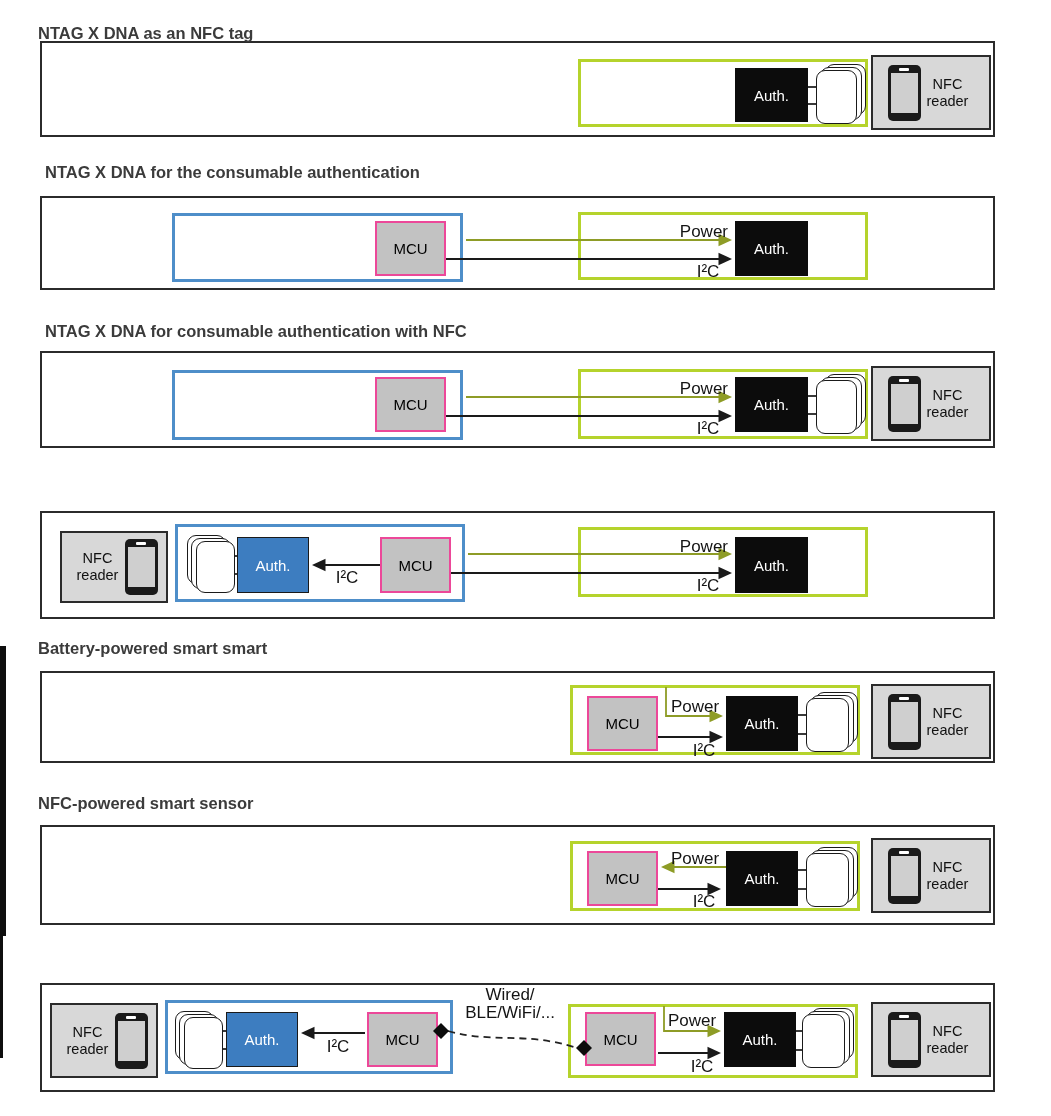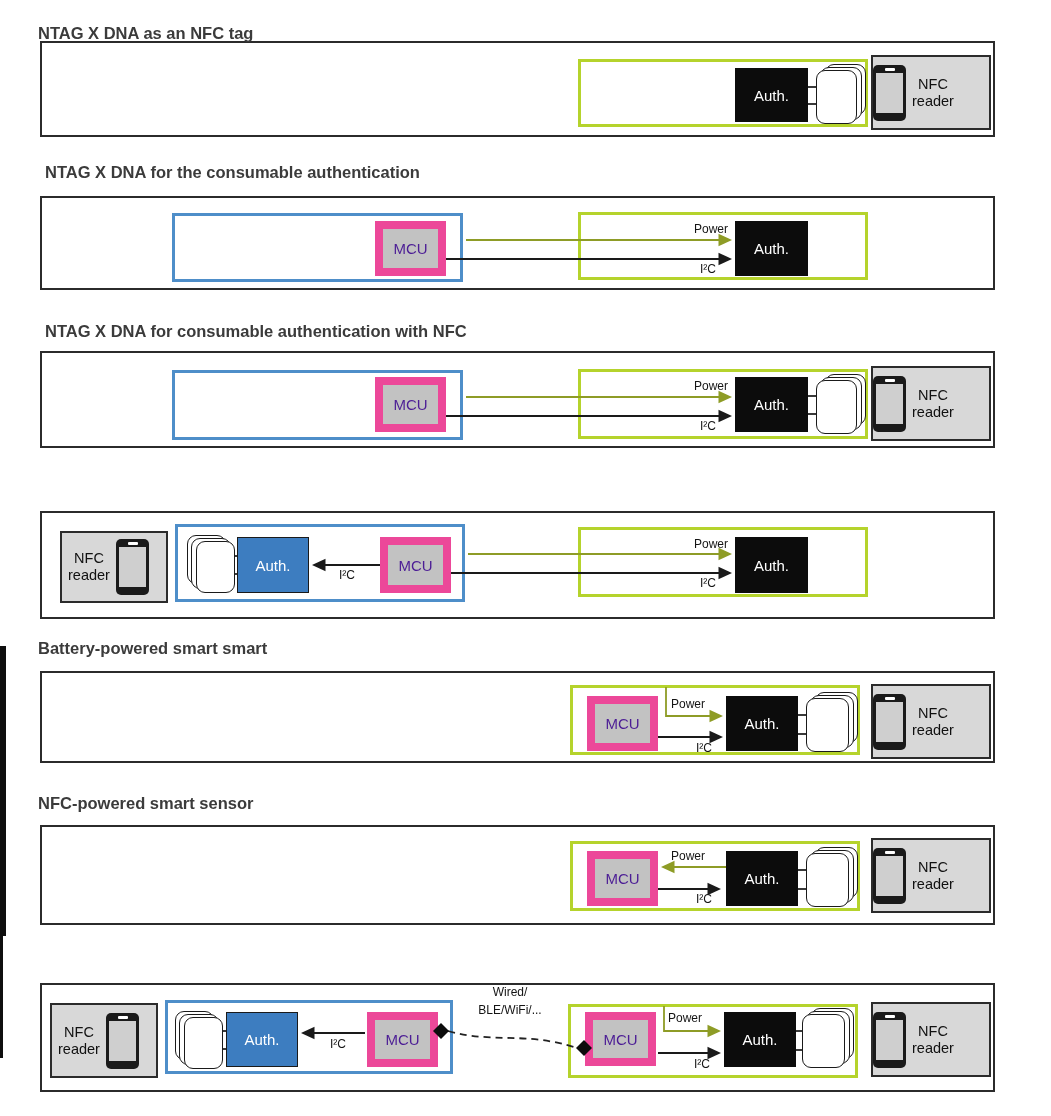--- a/index.html
+++ b/index.html
@@ -6,36 +6,36 @@
   .canvas{position:relative;width:1051px;height:1116px;background:#fff;overflow:hidden;
           font-family:"Liberation Sans","DejaVu Sans",sans-serif;}
   .stitle{position:absolute;font-weight:bold;font-size:16.5px;color:#3b3b3b;z-index:6;white-space:nowrap;}
   .frame{position:absolute;border:2px solid #2b2b2b;background:#fff;box-sizing:border-box;z-index:0;}
   .gbox{position:absolute;border:3px solid #b5d32c;box-sizing:border-box;z-index:1;}
   .bbox{position:absolute;border:3px solid #4e8ec9;box-sizing:border-box;z-index:1;}
   .chip{position:absolute;display:flex;align-items:center;justify-content:center;
         box-sizing:border-box;z-index:2;}
   .auth{background:#0c0c0c;color:#fff;font-size:15px;}
   .auth.blue{background:#3d7dc0;border:1.5px solid #1a1a1a;}
-  .mcu{background:#c2c2c2;border:8px solid #ec4899;color:#4c1d95;font-size:15px;}
+  .mcu{background:#c2c2c2;border:2px solid #ec4899;color:#000000;font-size:15px;}
   .reader{position:absolute;background:#d8d8d8;border:2px solid #2b2b2b;box-sizing:border-box;
-          display:flex;align-items:center;justify-content:flex-start;z-index:2;}
+          display:flex;align-items:center;justify-content:center;z-index:2;}
   .rlabel{width:54px;text-align:center;font-size:14.5px;line-height:17px;color:#111;}
   .phone{position:relative;width:33px;height:56px;background:#1a1a1a;border-radius:5px;flex:0 0 auto;}
   .phone .screen{position:absolute;left:3px;right:3px;top:8px;bottom:8px;background:#cfcfcf;}
   .phone .speaker{position:absolute;top:3px;left:50%;transform:translateX(-50%);
                   width:10px;height:3px;background:#fff;border-radius:1px;}
   .antenna{position:absolute;z-index:2;}
   .antenna.mirror{transform:scaleX(-1);}
   .coil{position:absolute;background:#fff;border:1.6px solid #1a1a1a;border-radius:9px;}
   .c1{left:9px;top:0;right:0;bottom:9px;}
   .c2{left:4px;top:3px;right:4px;bottom:4px;}
   .c3{left:0;top:6px;right:9px;bottom:0;}
   .stub{position:absolute;height:2px;background:#3a3a3a;z-index:1;}
-  .lbl{position:absolute;font-size:12px;color:#141414;z-index:6;white-space:nowrap;}
+  .lbl{position:absolute;font-size:17px;color:#141414;z-index:6;white-space:nowrap;}
   .ta-r{text-align:right;} .ta-c{text-align:center;}
   .overlay{position:absolute;left:0;top:0;z-index:5;pointer-events:none;}
   .artifact{position:absolute;background:#0e0e0e;z-index:7;}
 </style>
 </head>
 <body>
 
 <div class="canvas">
 
   <div class="stitle" style="left:38px;top:24px">NTAG X DNA as an NFC tag</div>

